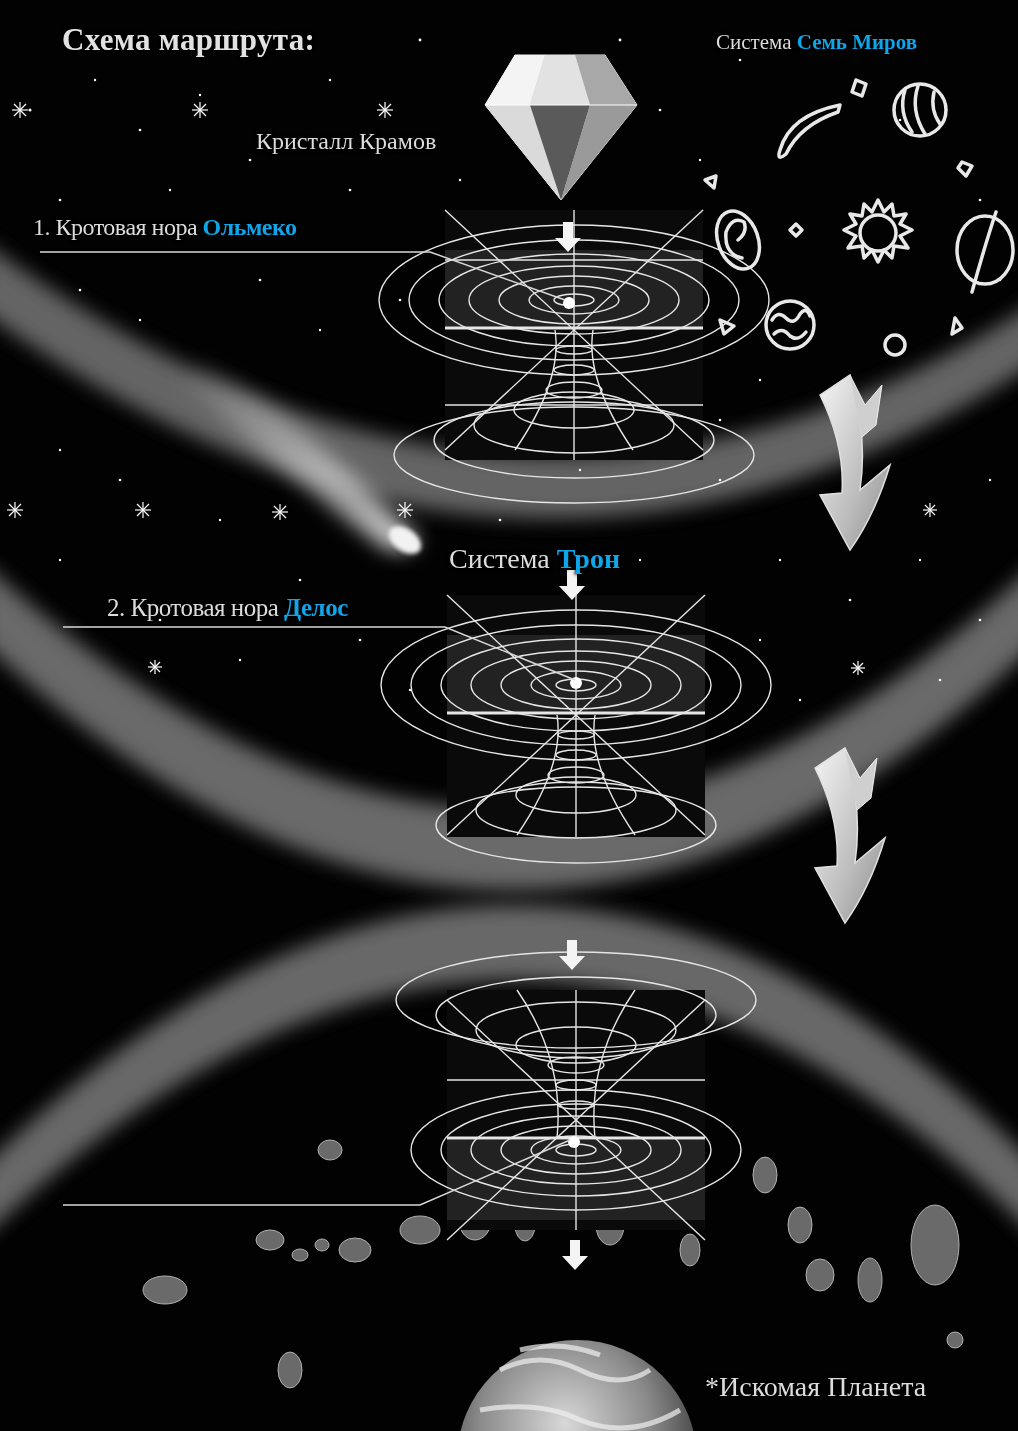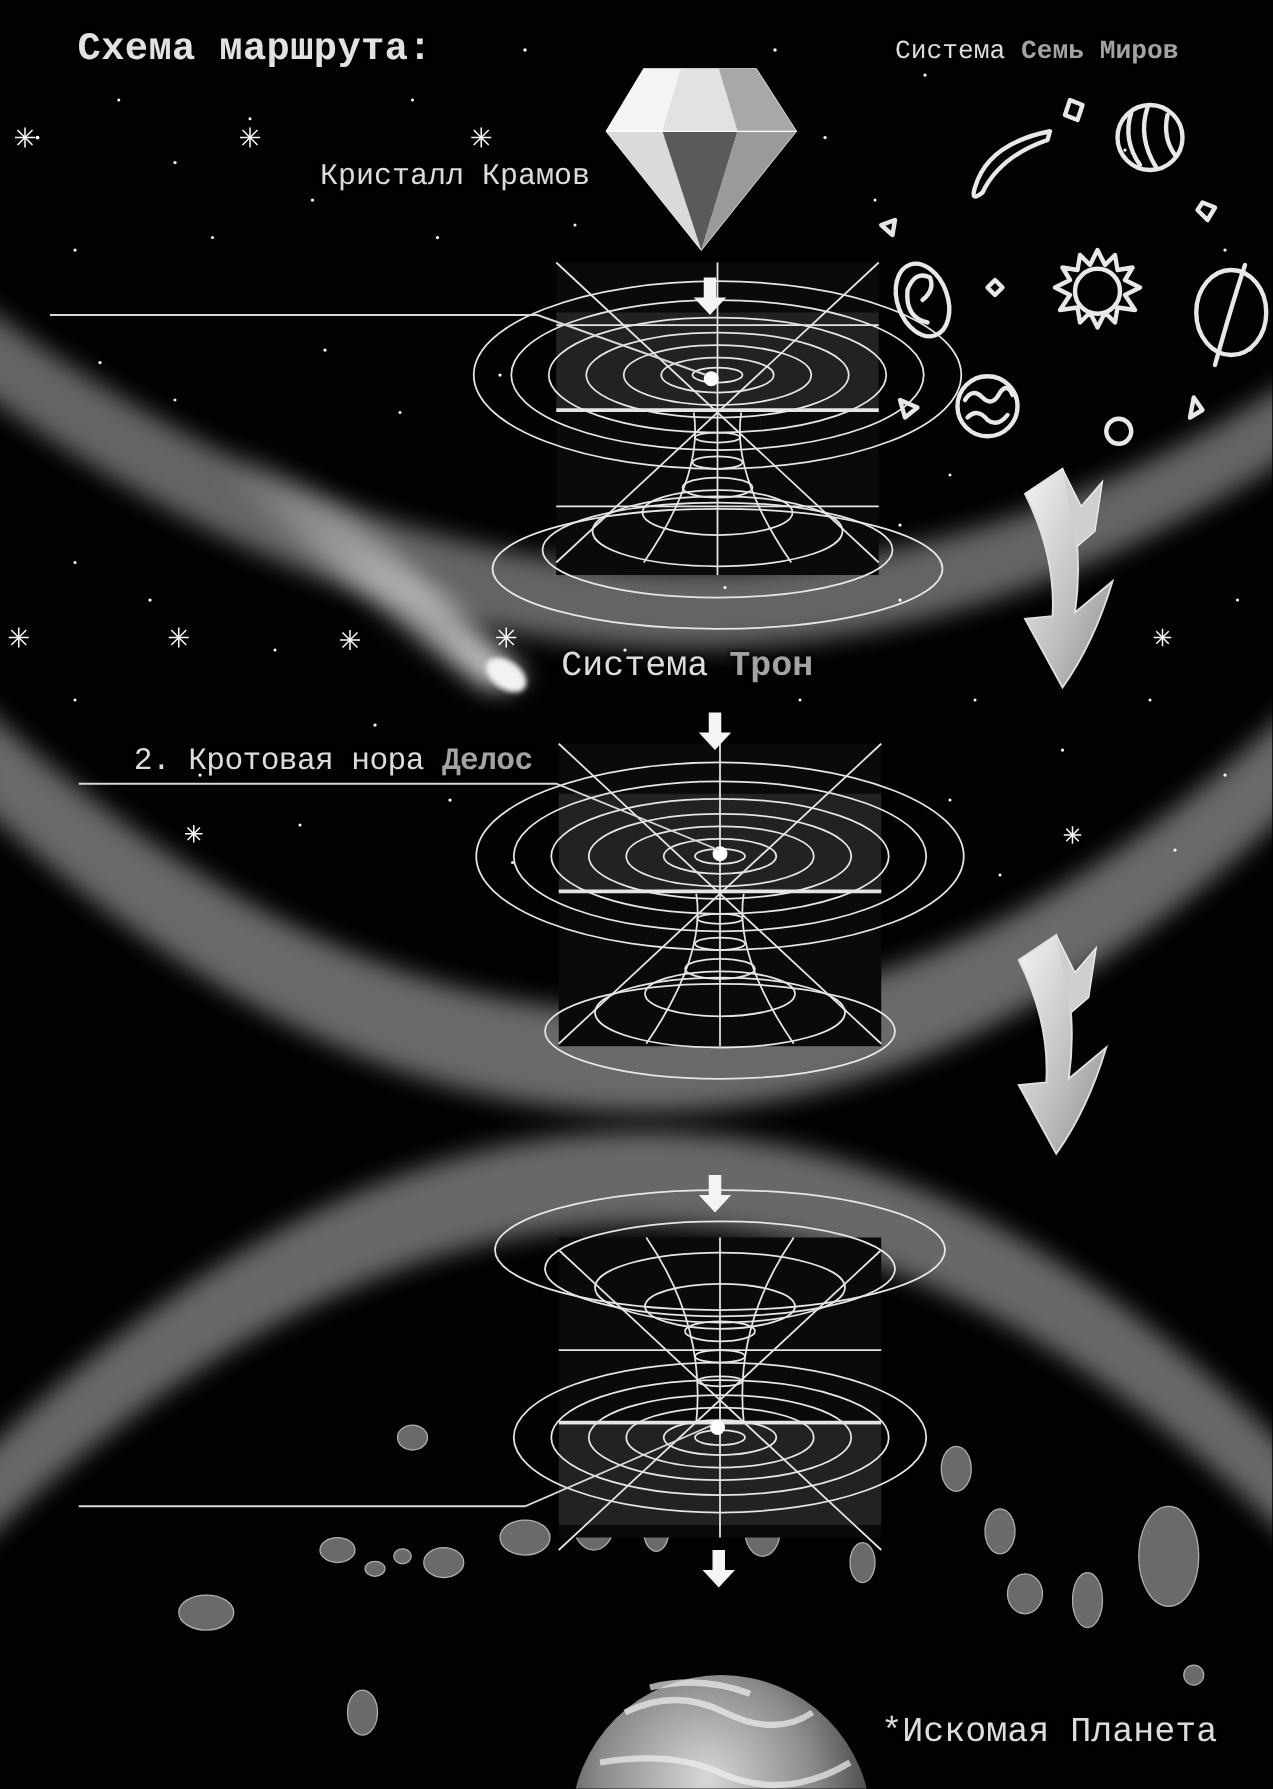--- a/index.html
+++ b/index.html
@@ -1,19 +1,19 @@
 <!DOCTYPE html>
 <html><head>
 <meta charset="utf-8">
 <style>
   html,body{margin:0;padding:0;background:#000;}
-  #canvas{position:relative;width:1018px;height:1431px;overflow:hidden;background:#020202;font-family:Liberation Mono, monospace;color:#e6e6e6;}
+  #canvas{position:relative;width:1018px;height:1431px;overflow:hidden;background:#020202;font-family:Liberation Serif, serif;color:#e6e6e6;}
   .layer{position:absolute;left:0;top:0;width:1018px;height:1431px;}
   .lbl{position:absolute;white-space:nowrap;color:#dcdcdc;text-shadow:0 0 2px #000,0 0 4px #000;}
-  .lbl b{font-weight:bold;color:#a3a3a3;}
+  .lbl b{font-weight:bold;color:#0ea5e9;}
   .title{font-size:31px;font-weight:bold;color:#e2e2e2;letter-spacing:0.3px;}
   .wh-label{font-size:24px;letter-spacing:-0.5px;}
 </style>
 </head>
 <body>
 
 <div id="canvas">
 
   <svg class="layer" viewBox="0 0 1018 1431">
     <defs>
@@ -342,22 +342,25 @@
   </svg>
 
   <div class="lbl title" style="left:62px;top:22px;">Схема маршрута:</div>
 
   <div class="lbl" style="left:716px;top:30px;font-size:21px;">
     <span>Система </span><b>Семь Миров</b>
   </div>
 
   <div class="lbl" style="left:256px;top:128px;font-size:24px;">Кристалл Крамов</div>
 
-
-  <div class="lbl" style="left:449px;top:518px;font-size:28px;text-align:center;">
+  <div class="lbl wh-label" style="left:33px;top:214px;">
+    <span>1.</span><span> Кротовая нора </span><b>Ольмеко</b>
+  </div>
+
+  <div class="lbl" style="left:449px;top:543px;font-size:28px;text-align:center;">
     <span>Система </span><b>Трон</b>
   </div>
 
   <div class="lbl wh-label" style="left:63px;top:594px;font-size:25px;margin-left:44px;">
     <span>2.</span><span> Кротовая нора </span><b>Делос</b>
   </div>
 
 
 
   <div class="lbl" style="left:705px;top:1371px;font-size:28px;">*Искомая Планета</div>

